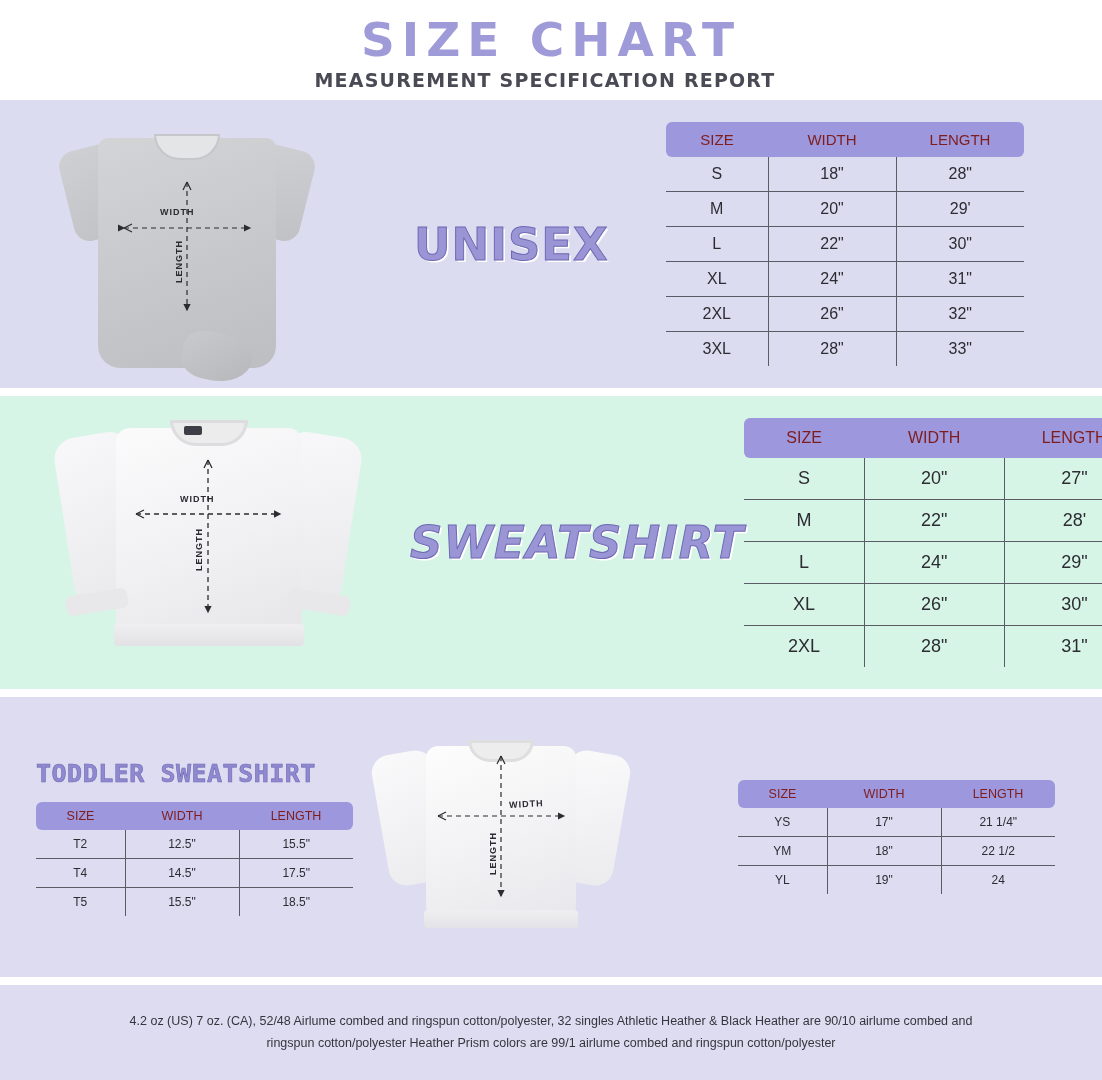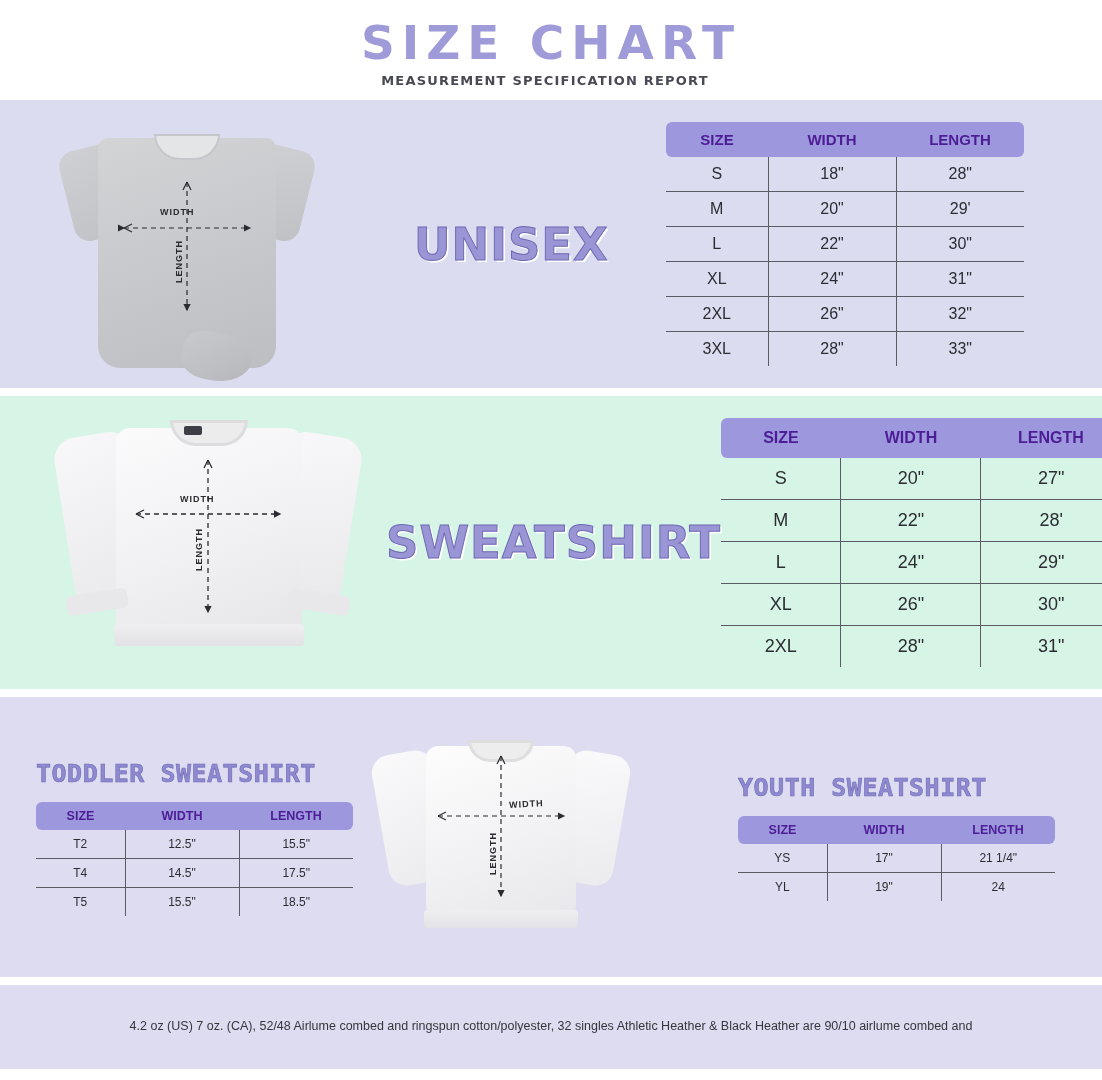--- a/index.html
+++ b/index.html
@@ -28,21 +28,21 @@
     font-weight: bold;
     font-size: 47px;
     letter-spacing: 7px;
     color: #9f9ad8;
     line-height: 1;
   }
   .header h2 {
     margin: 8px 12px 0 0;
     font-family: "DejaVu Sans", sans-serif;
     font-weight: bold;
-    font-size: 13px;
+    font-size: 19px;
     letter-spacing: 1.2px;
     color: #4a4a55;
     line-height: 1;
   }
 
   
   .band {
     width: 1102px;
     display: flex;
     align-items: center;
@@ -228,22 +228,22 @@
   }
 
   
   table.sz {
     border-collapse: collapse;
     font-family: "Liberation Sans", sans-serif;
     background: transparent;
   }
   table.sz th {
     background: #9d97dd;
-    color: #4c1d95;
-    font-weight: bold;
+    color: #7f1d1d;
+    font-weight: normal;
     border: none;
   }
   table.sz thead tr th:first-child { border-radius: 6px 0 0 6px; }
   table.sz thead tr th:last-child  { border-radius: 0 6px 6px 0; }
   table.sz td {
     text-align: center;
     color: #2c2c33;
     border-bottom: 1.2px solid #5b5b66;
     border-right: 1.2px solid #5b5b66;
   }
@@ -268,21 +268,21 @@
   
   .tbl-kid { width: 317px; }
   .tbl-kid th { font-size: 12.5px; padding: 7px 0; }
   .tbl-kid td { font-size: 12px; padding: 7px 0; }
   .tbl-kid th:nth-child(1), .tbl-kid td:nth-child(1) { width: 89px; }
   .tbl-kid th:nth-child(2), .tbl-kid td:nth-child(2) { width: 114px; }
   .tbl-kid th:nth-child(3), .tbl-kid td:nth-child(3) { width: 114px; }
 
   
   .footer {
-    height: 84px;
+    height: 96px;
     background: #dedcf0;
     display: flex;
     align-items: center;
     justify-content: center;
     text-align: center;
     padding: 0 42px;
   }
   .footer p {
     margin: 0;
     font-family: "Liberation Sans", sans-serif;
@@ -401,21 +401,21 @@
           <path d="M78,102 L86,98 M78,102 L86,106" stroke="#2b2b31" stroke-width="1.3" fill="none"></path>
           <line x1="150" y1="48" x2="150" y2="200" stroke="#2b2b31" stroke-width="1.3" stroke-dasharray="5,4" marker-end="url(#ar2)"></line>
           <path d="M150,48 L146,56 M150,48 L154,56" stroke="#2b2b31" stroke-width="1.3" fill="none"></path>
         </svg>
       </div>
       <div class="m-label" style="left:122px; top:82px;">WIDTH</div>
       <div class="m-label vert" style="left:136px; top:116px;">LENGTH</div>
     </div>
   </div>
 
-  <div style="margin-left:28px;">
+  <div style="margin-left:52px;font-style:italic;">
     <div class="big-title">SWEATSHIRT</div>
   </div>
 
   <div style="margin-left:auto; margin-right:34px;">
     <table class="sz tbl-sweat">
       <thead>
         <tr>
           <th>SIZE</th>
           <th>WIDTH</th>
           <th>LENGTH</th>
@@ -505,45 +505,50 @@
           <line x1="125" y1="22" x2="125" y2="162" stroke="#2b2b31" stroke-width="1.2" stroke-dasharray="5,4" marker-end="url(#ar3)"></line>
           <path d="M125,22 L121,30 M125,22 L129,30" stroke="#2b2b31" stroke-width="1.2" fill="none"></path>
         </svg>
       </div>
       <div class="m-label" style="left:133px; top:65px; transform:rotate(-3deg);">WIDTH</div>
       <div class="m-label vert" style="left:112px; top:98px;">LENGTH</div>
     </div>
   </div>
 
   <div style="margin-left:auto; margin-right:34px; width:330px;">
-    <div class="kid-title" style="margin-bottom:14px;">YOUTH SWEATSHIRT</div>
     <table class="sz tbl-kid">
       <thead>
         <tr>
           <th>SIZE</th>
           <th>WIDTH</th>
           <th>LENGTH</th>
         </tr>
       </thead>
       <tbody>
         <tr>
           <td>YS</td>
           <td>17"</td>
           <td>21 1/4"</td>
         </tr>
         <tr>
+          <td>YM</td>
+          <td>18"</td>
+          <td>22 1/2</td>
+        </tr>
+        <tr>
           <td>YL</td>
           <td>19"</td>
           <td>24</td>
         </tr>
       </tbody>
     </table>
   </div>
 </div>
 
 <div class="gap"></div>
 
 <div class="footer">
   <p>
     <span>4.2 oz (US) 7 oz. (CA), 52/48 Airlume combed and ringspun cotton/polyester, 32 singles Athletic Heather &amp; Black Heather are 90/10 airlume combed and</span><br>
+    <span>ringspun cotton/polyester Heather Prism colors are 99/1 airlume combed and ringspun cotton/polyester</span>
   </p>
 </div>
 <div class="footbar"></div>
 
 </body></html>

